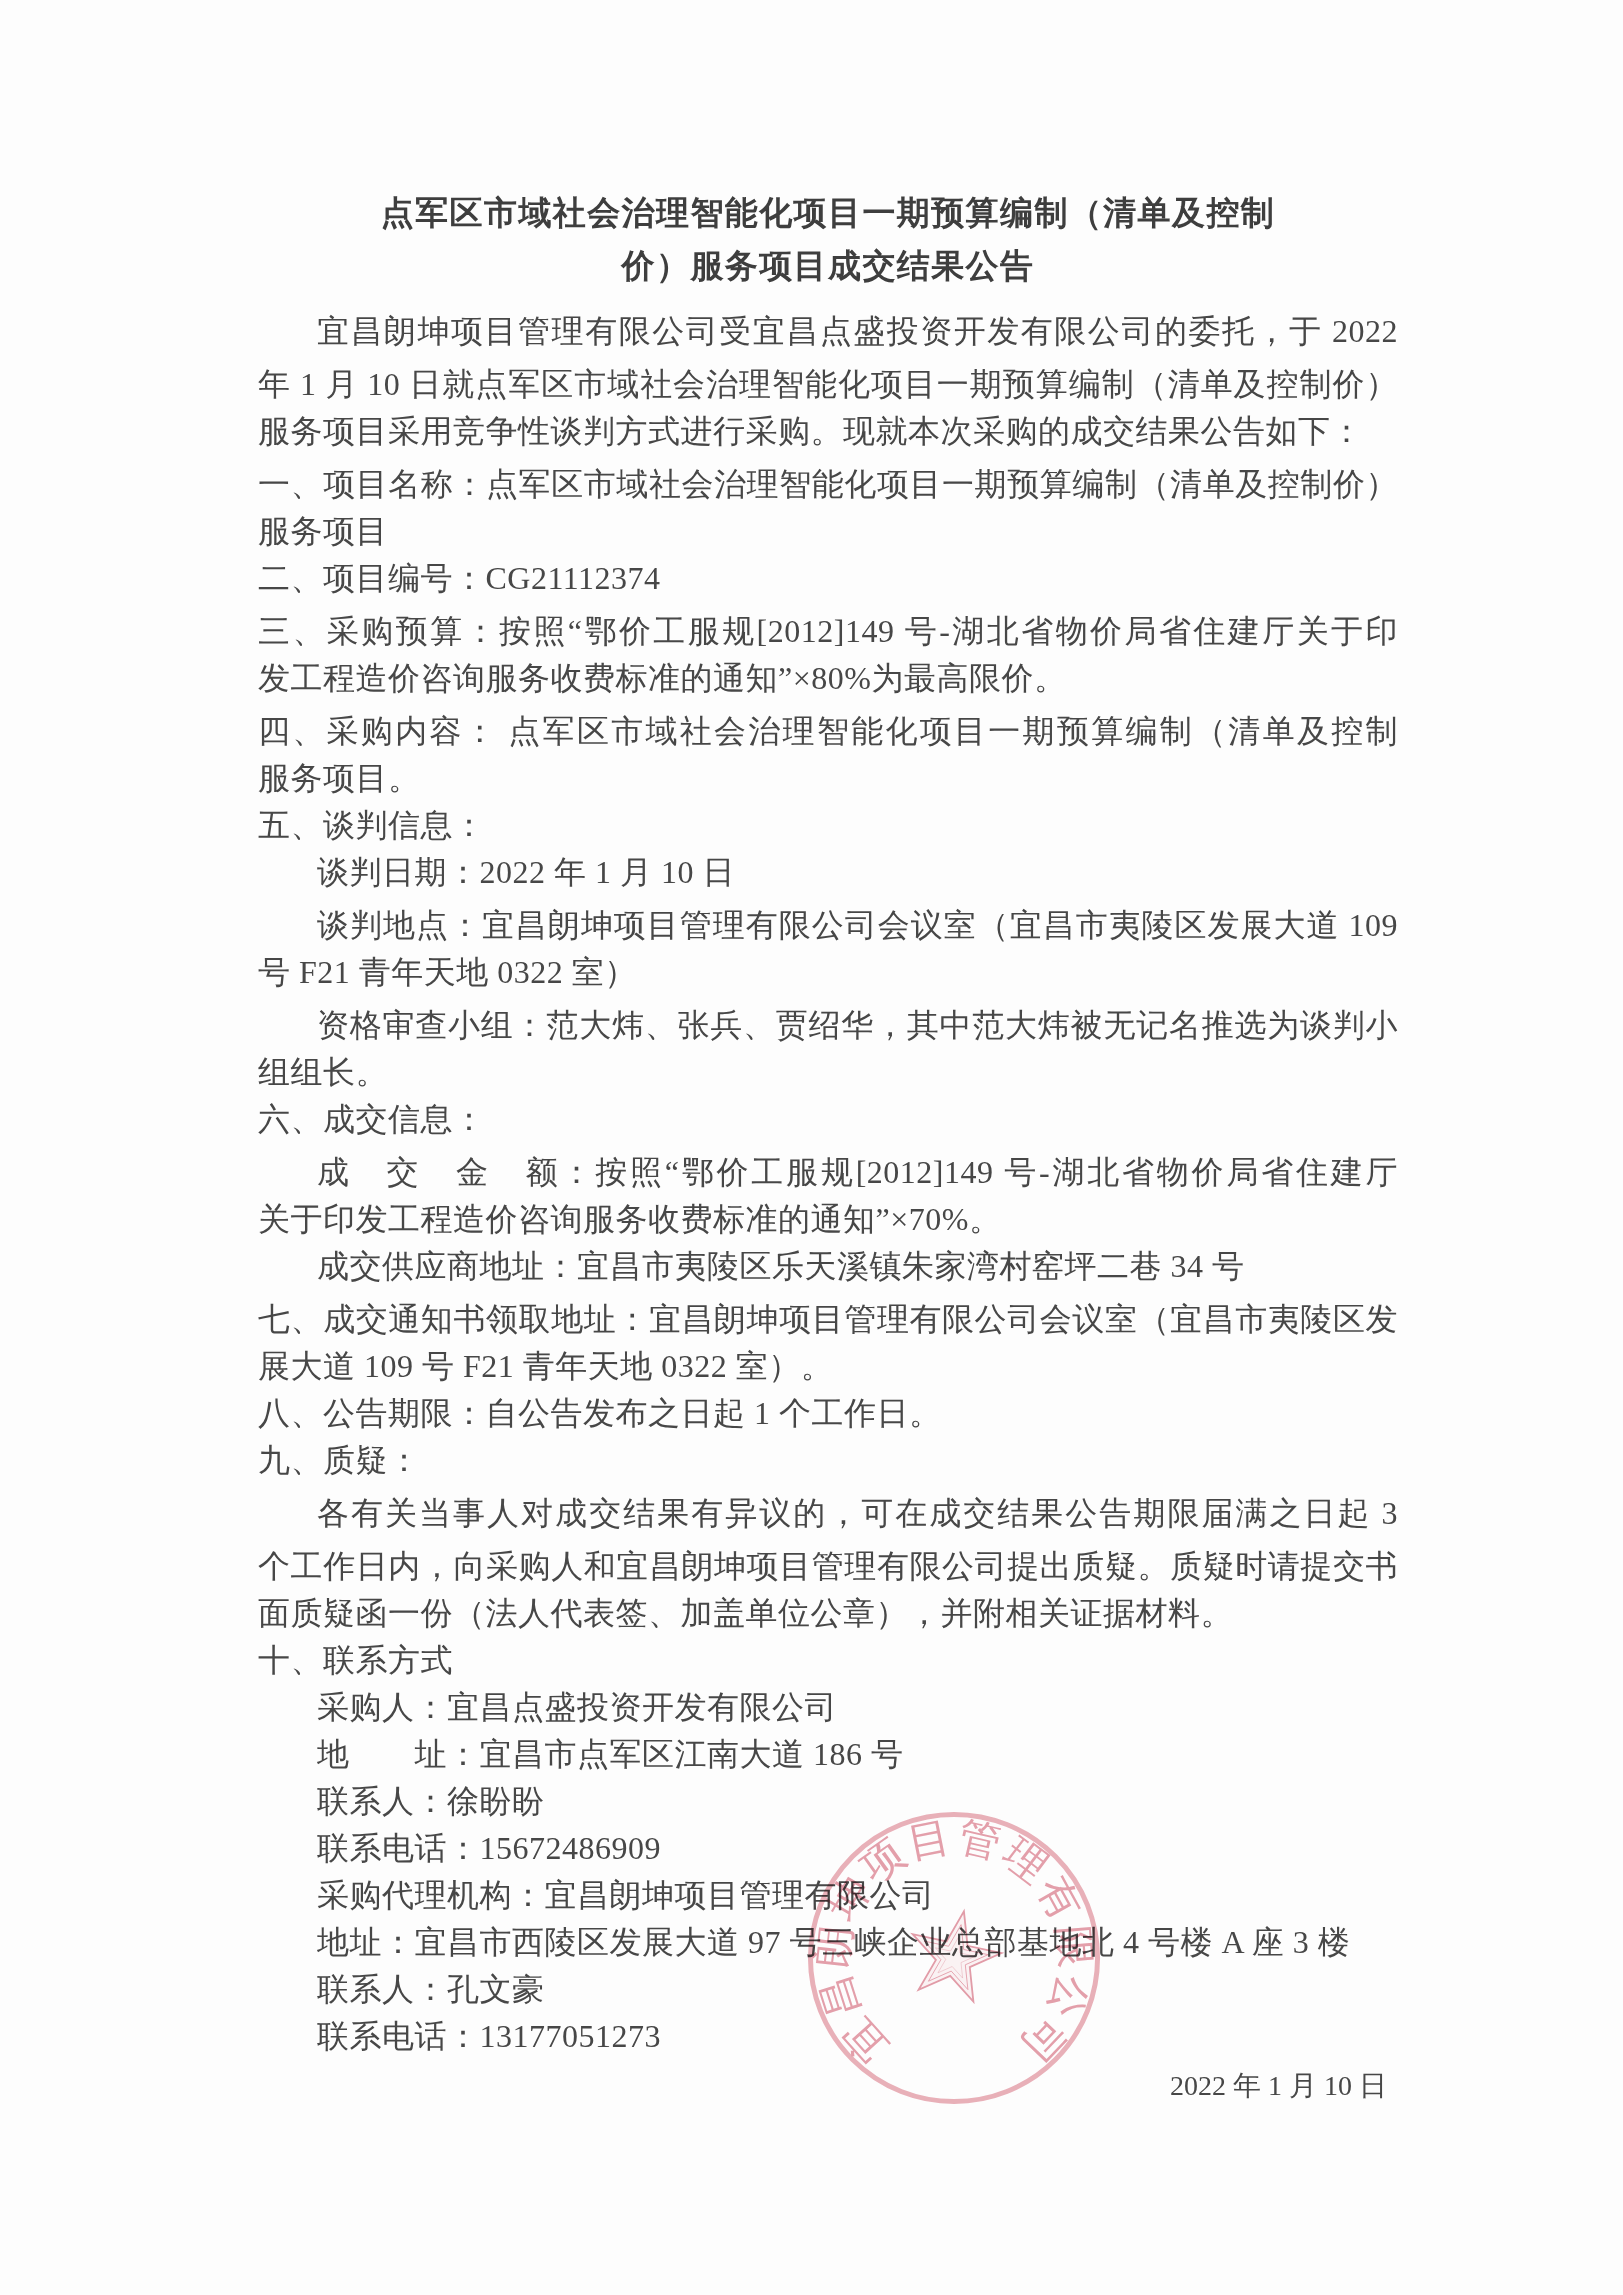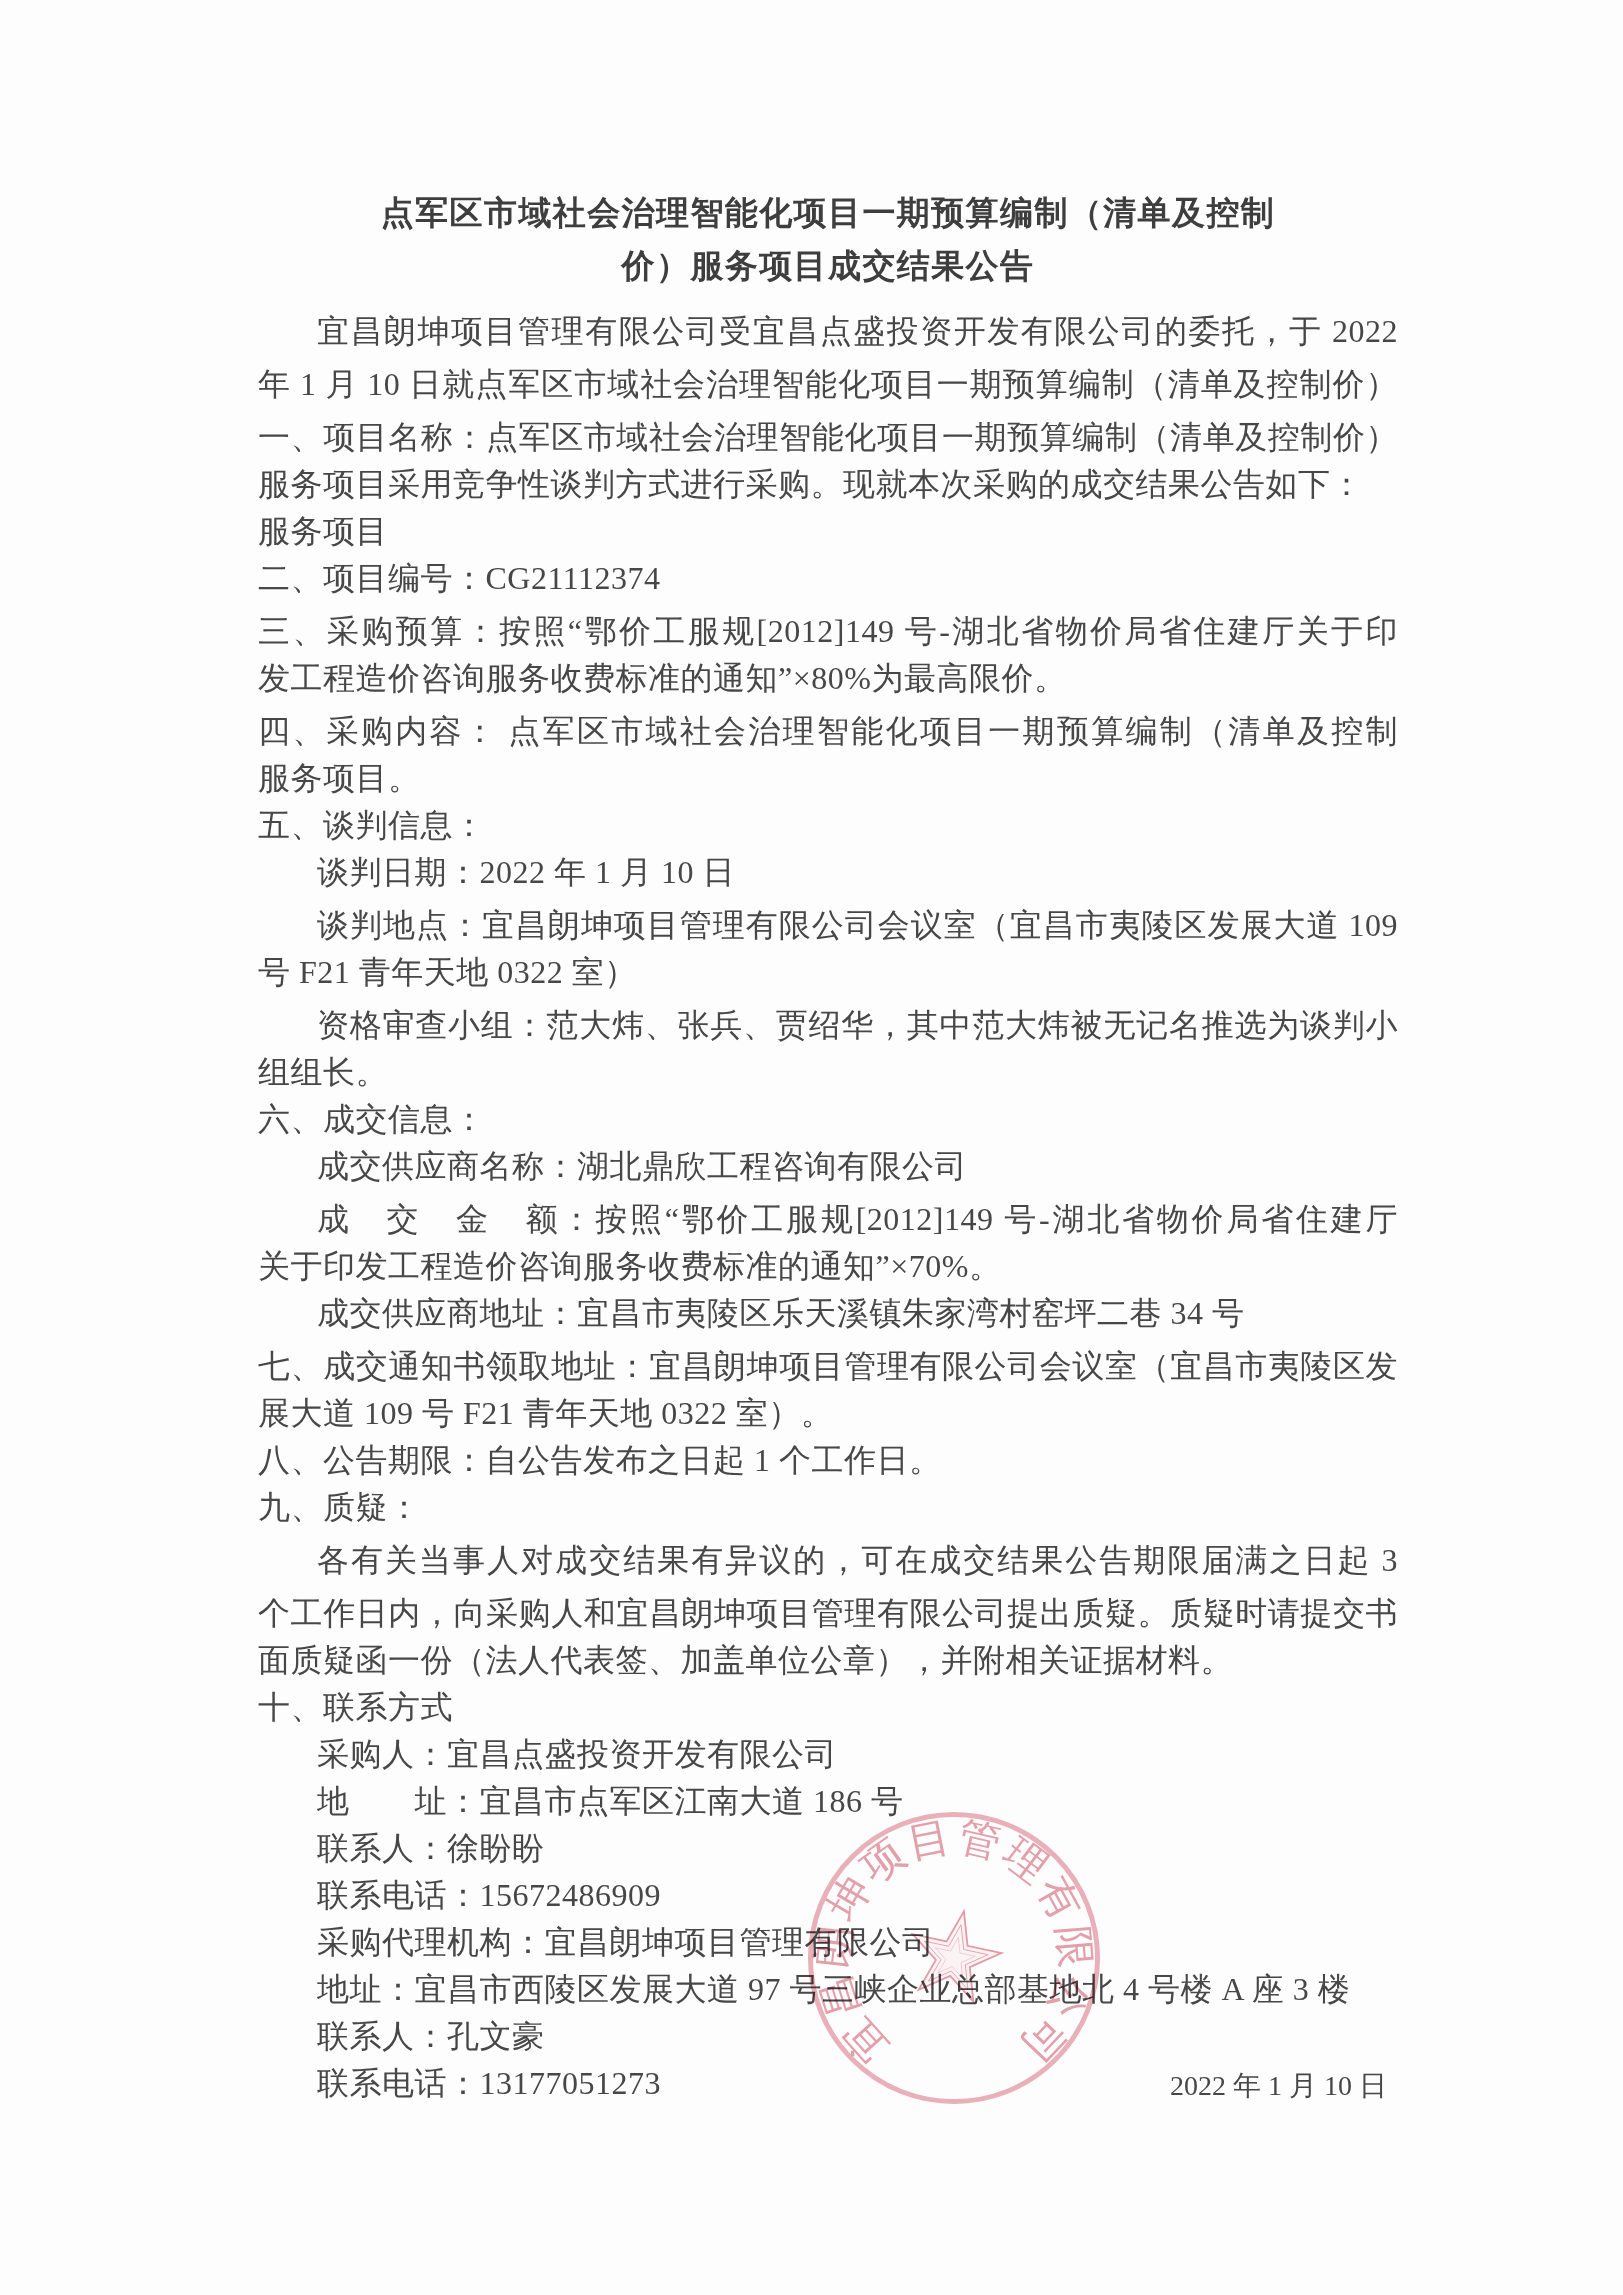--- a/index.html
+++ b/index.html
@@ -88,36 +88,35 @@
 <div class="page">
 
   <h1 class="title">
     <div>点军区市域社会治理智能化项目一期预算编制（清单及控制</div>
     <div>价）服务项目成交结果公告</div>
   </h1>
 
   <div class="body-lines" id="body-lines">
       <div class="line indent fill">宜昌朗坤项目管理有限公司受宜昌点盛投资开发有限公司的委托，于 2022</div>
       <div class="line fill">年 1 月 10 日就点军区市域社会治理智能化项目一期预算编制（清单及控制价）</div>
+      <div class="line">服务项目采用竞争性谈判方式进行采购。现就本次采购的成交结果公告如下：</div>
       <div class="line fill">一、项目名称：点军区市域社会治理智能化项目一期预算编制（清单及控制价）</div>
-      <div class="line">服务项目采用竞争性谈判方式进行采购。现就本次采购的成交结果公告如下：</div>
       <div class="line">服务项目</div>
       <div class="line">二、项目编号：CG21112374</div>
       <div class="line fill">三、采购预算：按照“鄂价工服规[2012]149 号-湖北省物价局省住建厅关于印</div>
       <div class="line">发工程造价咨询服务收费标准的通知”×80%为最高限价。</div>
       <div class="line fill">四、采购内容： 点军区市域社会治理智能化项目一期预算编制（清单及控制价）</div>
       <div class="line">服务项目。</div>
       <div class="line">五、谈判信息：</div>
       <div class="line indent">谈判日期：2022 年 1 月 10 日</div>
       <div class="line indent fill">谈判地点：宜昌朗坤项目管理有限公司会议室（宜昌市夷陵区发展大道 109</div>
       <div class="line">号 F21 青年天地 0322 室）</div>
       <div class="line indent fill">资格审查小组：范大炜、张兵、贾绍华，其中范大炜被无记名推选为谈判小</div>
       <div class="line">组组长。</div>
       <div class="line">六、成交信息：</div>
-      <div class="line indent">成交供应商名称：湖北鼎欣工程咨询有限公司</div>
       <div class="line indent fill">成　交　金　额：按照“鄂价工服规[2012]149 号-湖北省物价局省住建厅</div>
       <div class="line">关于印发工程造价咨询服务收费标准的通知”×70%。</div>
       <div class="line indent">成交供应商地址：宜昌市夷陵区乐天溪镇朱家湾村窑坪二巷 34 号</div>
       <div class="line fill">七、成交通知书领取地址：宜昌朗坤项目管理有限公司会议室（宜昌市夷陵区发</div>
       <div class="line">展大道 109 号 F21 青年天地 0322 室）。</div>
       <div class="line">八、公告期限：自公告发布之日起 1 个工作日。</div>
       <div class="line">九、质疑：</div>
       <div class="line indent fill">各有关当事人对成交结果有异议的，可在成交结果公告期限届满之日起 3</div>
       <div class="line fill">个工作日内，向采购人和宜昌朗坤项目管理有限公司提出质疑。质疑时请提交书</div>
       <div class="line">面质疑函一份（法人代表签、加盖单位公章），并附相关证据材料。</div>

